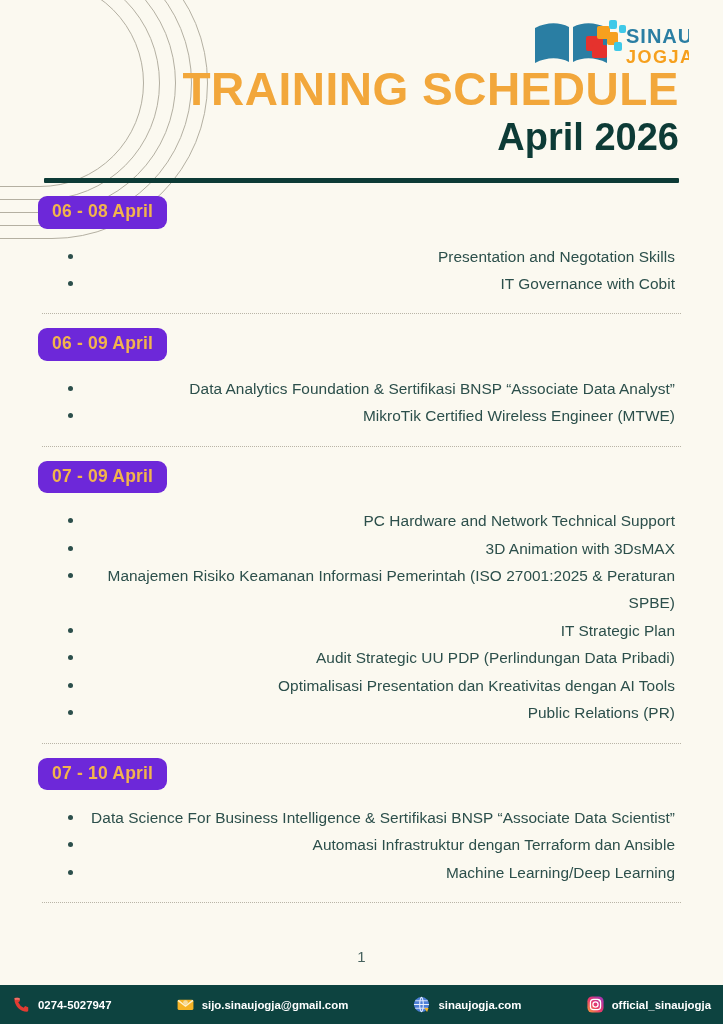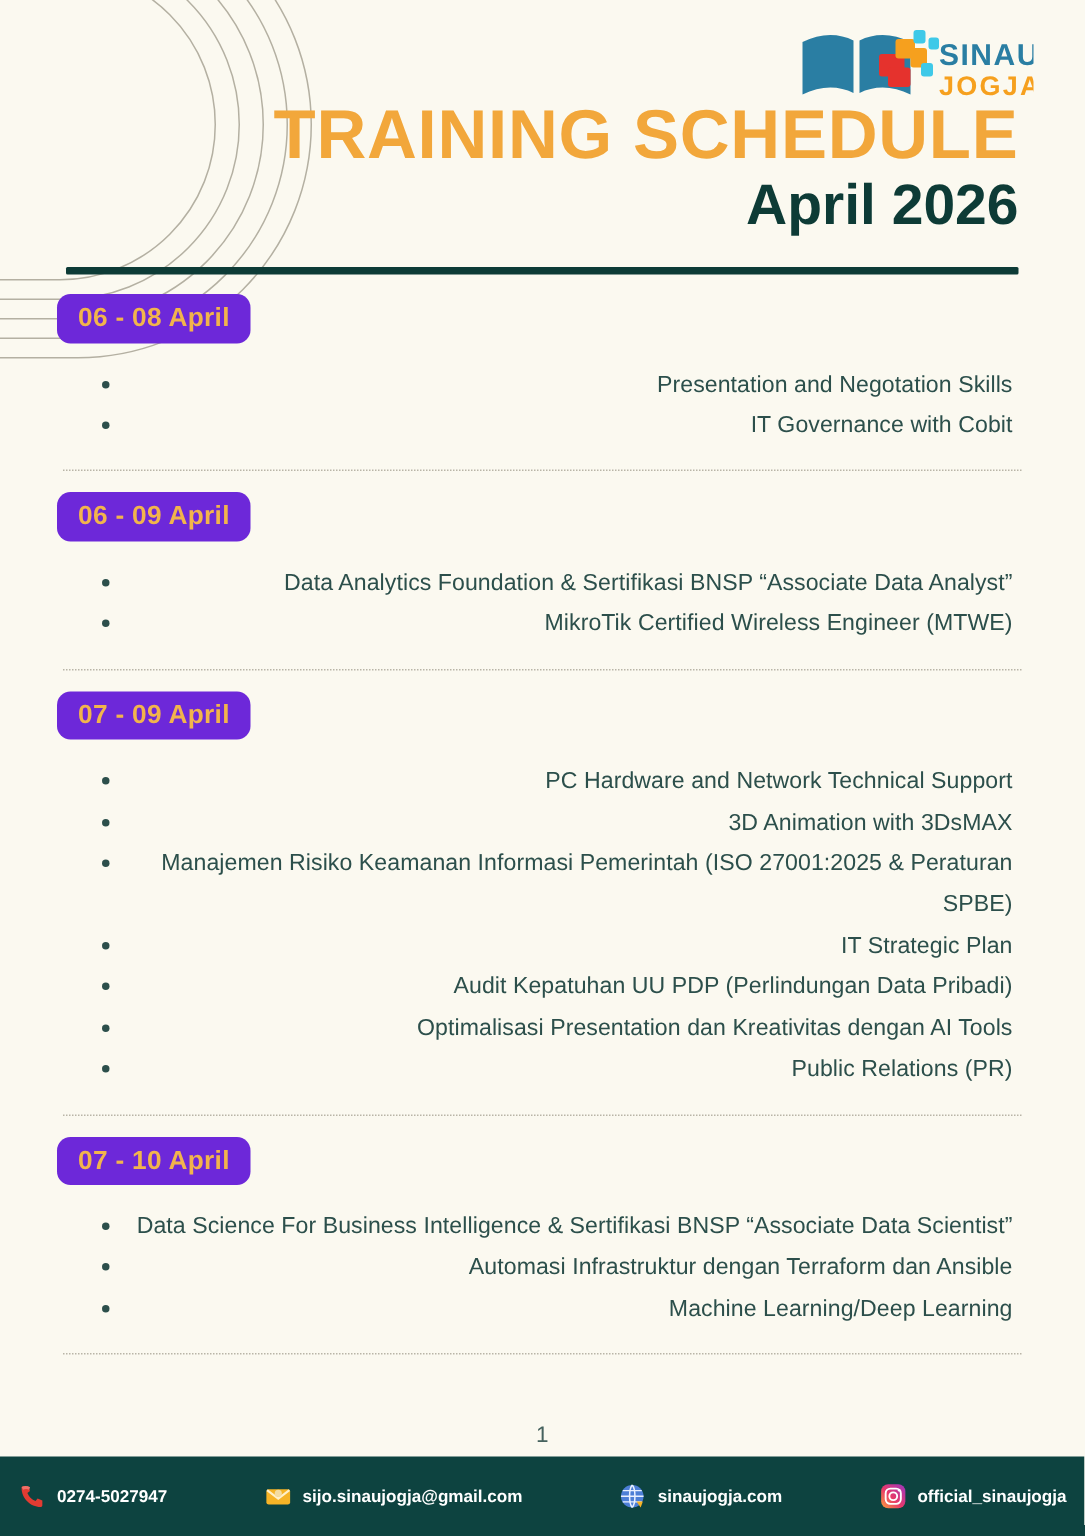--- a/index.html
+++ b/index.html
@@ -146,21 +146,21 @@
     color: #46625e;
     z-index: 3;
   }
 
   
   .footer {
     position: absolute;
     left: 0;
     bottom: 0;
     width: 723px;
-    height: 53px;
+    height: 39px;
     background: #0d4340;
     display: flex;
     align-items: center;
     justify-content: space-between;
     padding: 0 12px;
     box-sizing: border-box;
     z-index: 6;
   }
   .foot-item {
     display: flex;
@@ -237,21 +237,21 @@
 
   <div class="divider"></div>
 
   <div class="section">
     <div class="date-badge">07 - 09 April</div>
     <ul class="sec-list">
       <li>PC Hardware and Network Technical Support</li>
       <li>3D Animation with 3DsMAX</li>
       <li>Manajemen Risiko Keamanan Informasi Pemerintah (ISO 27001:2025 &amp; Peraturan SPBE)</li>
       <li>IT Strategic Plan</li>
-      <li>Audit Kepatuhan UU PDP (Perlindungan Data Pribadi)</li>
+      <li>Audit Strategic UU PDP (Perlindungan Data Pribadi)</li>
       <li>Optimalisasi Presentation dan Kreativitas dengan AI Tools</li>
       <li>Public Relations (PR)</li>
     </ul>
   </div>
 
   <div class="divider"></div>
 
   <div class="section">
     <div class="date-badge">07 - 10 April</div>
     <ul class="sec-list">

